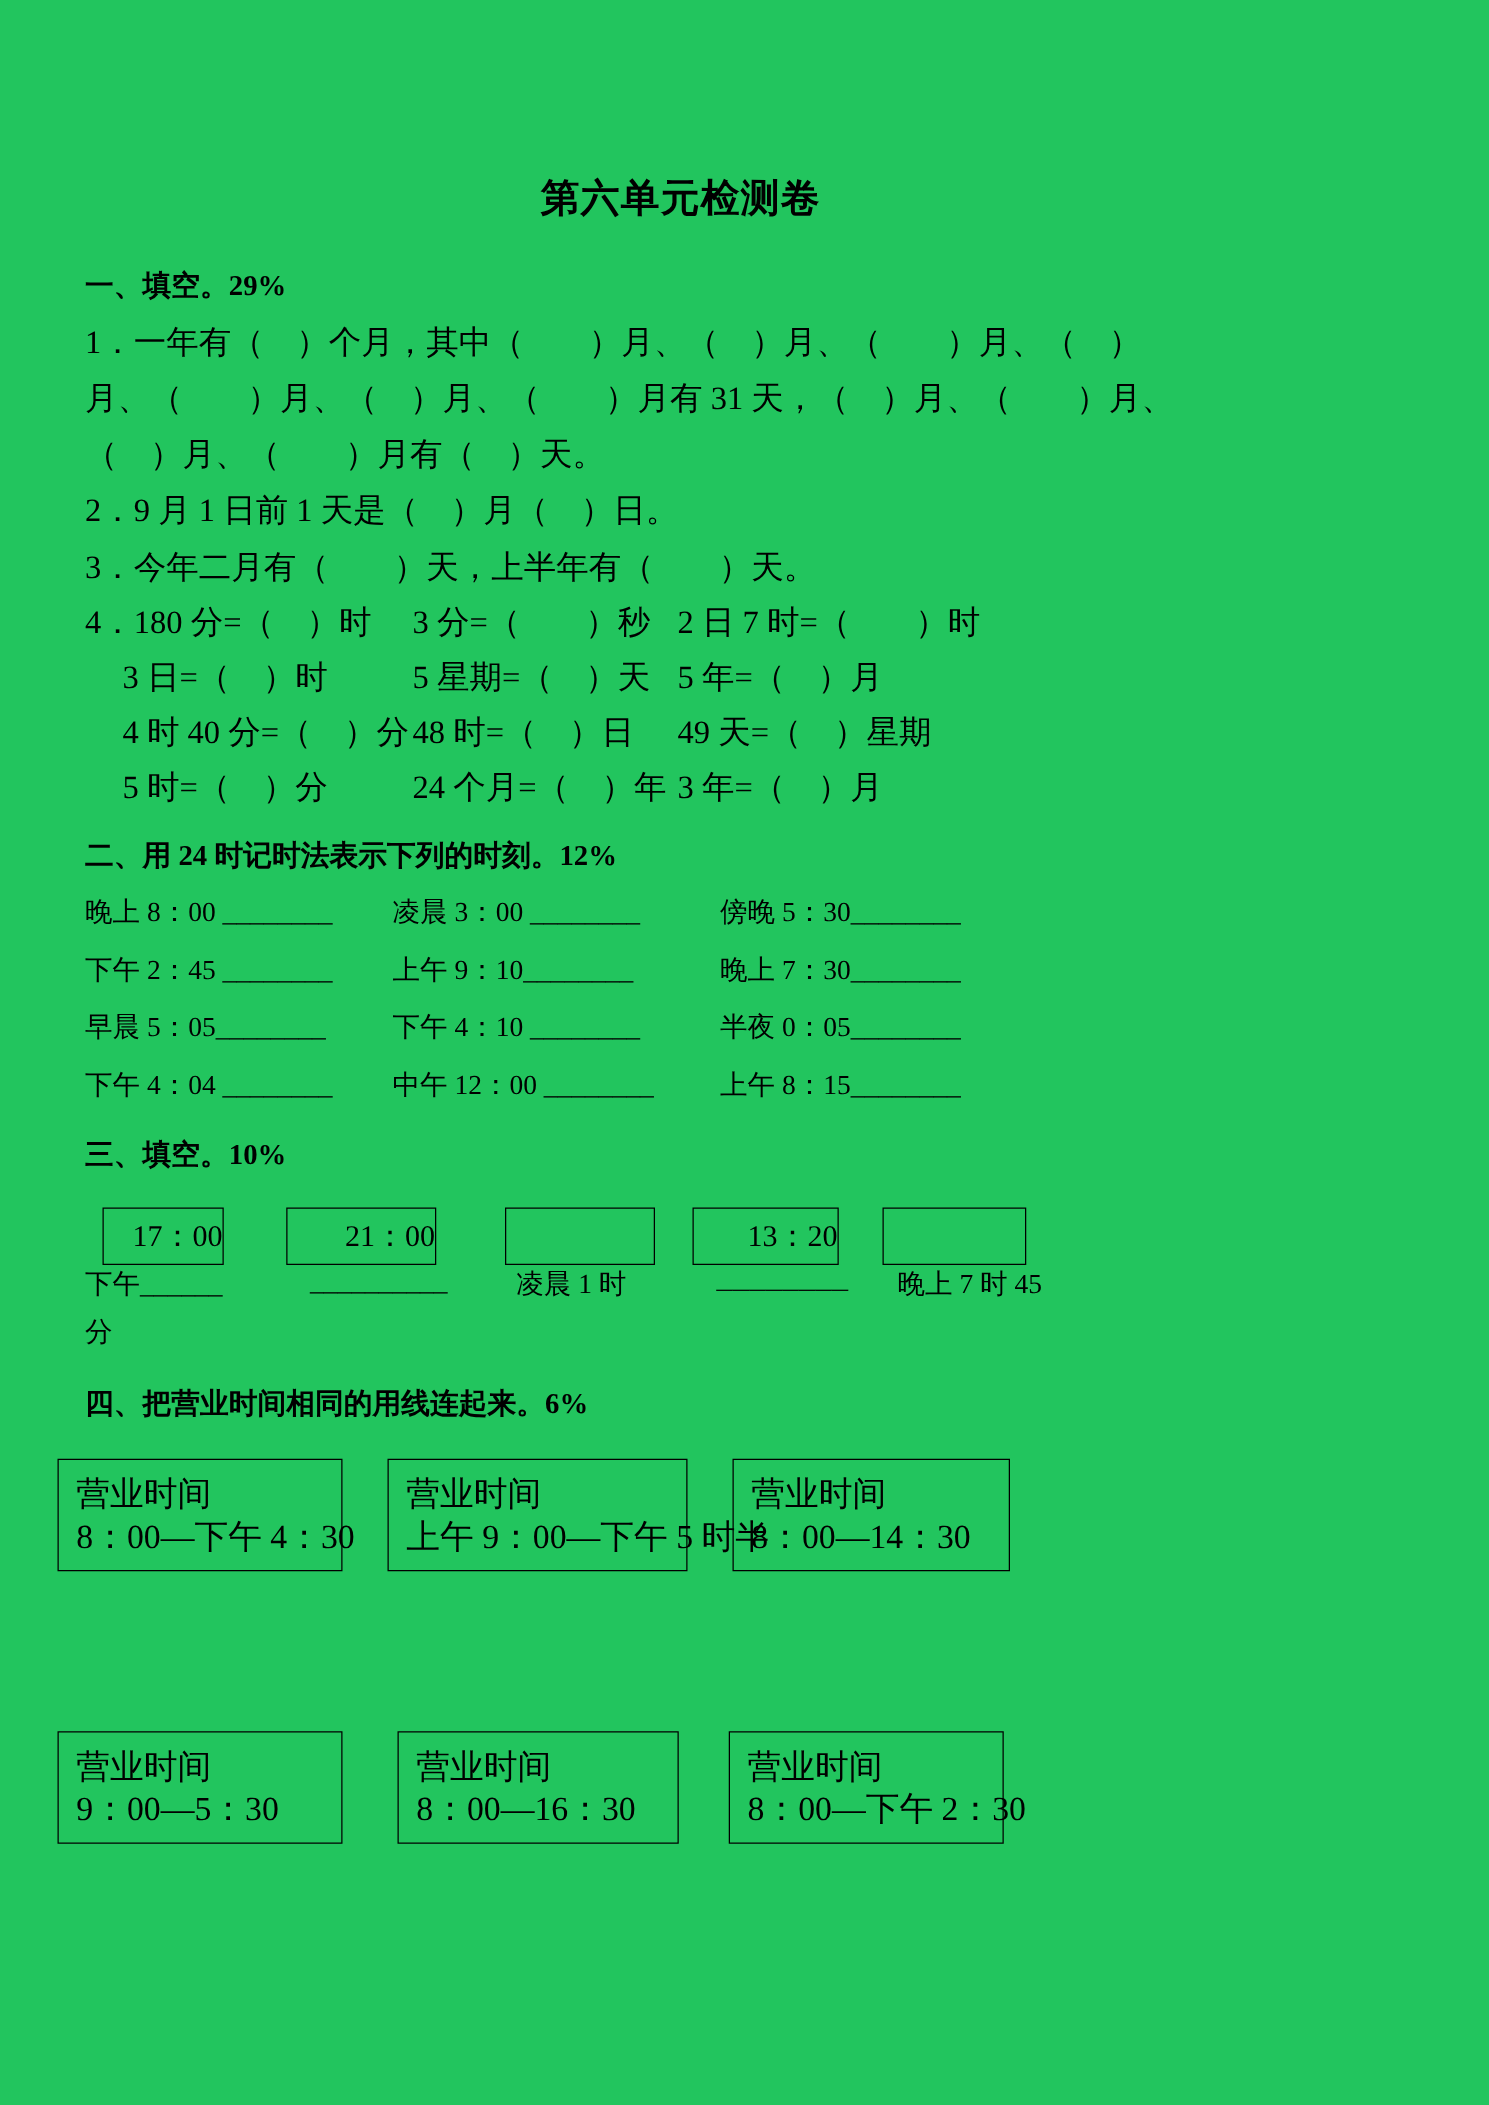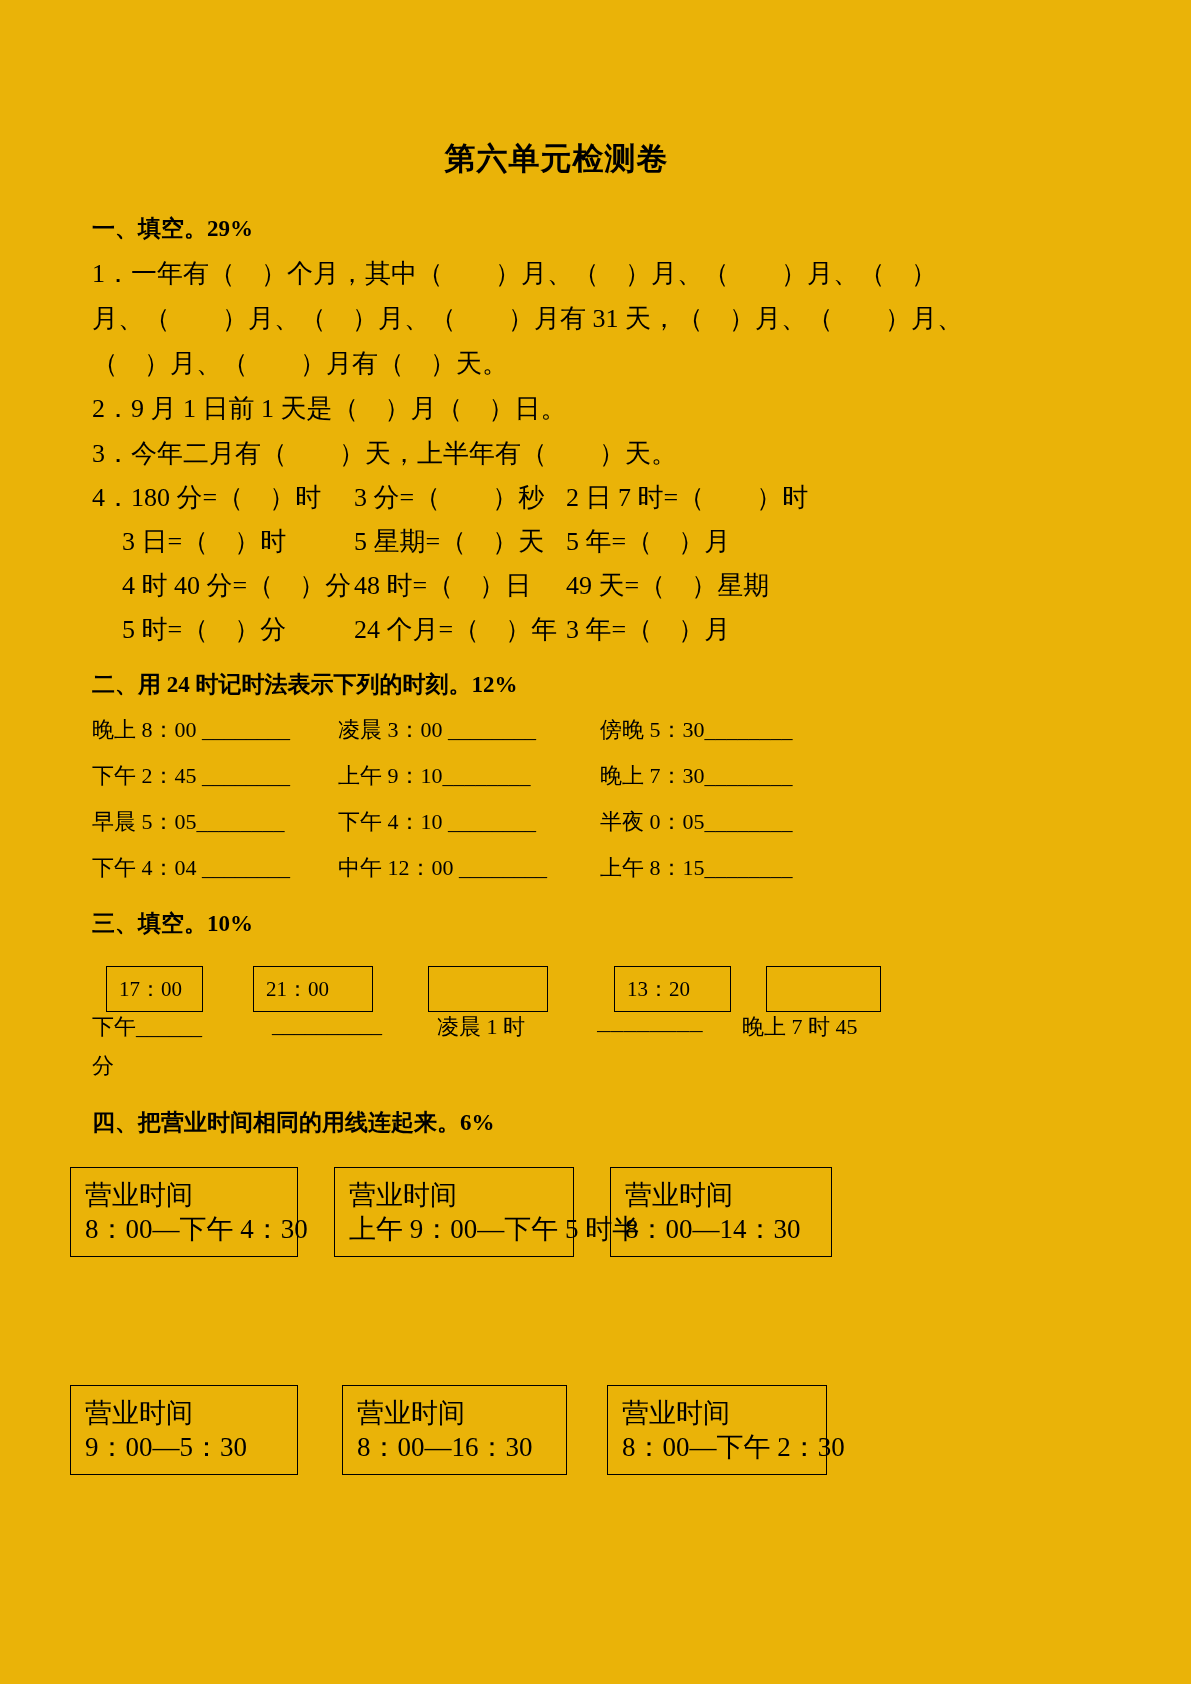--- a/index.html
+++ b/index.html
@@ -6,22 +6,22 @@
   html, body { background: #ffffff; }
   body {
     width: 1191px; height: 1684px;
     font-family: "Liberation Serif", "DejaVu Serif", serif;
     color: #000;
     position: relative;
   }
   .page {
     position: relative;
     width: 1191px; height: 1684px;
-    padding: 138px 170px 0 92px;
-    background: #eab308;
+    padding: 138px 170px 0 68px;
+    background: #22c55e;
     overflow: hidden;
   }
   .title {
     text-align: center;
     font-size: 31px;
     font-weight: bold;
     letter-spacing: 1px;
     margin-bottom: 26px;
   }
   .sec-heading {
@@ -47,30 +47,31 @@
     display: grid;
     grid-template-columns: 246px 262px auto;
     font-size: 22px;
     line-height: 46px;
     white-space: nowrap;
   }
   .s3-boxes { display: flex; margin: 20px 0 0 14px; }
   .s3-box {
     border: 1.5px solid #000;
     height: 46px;
-    font-size: 21px;
+    font-size: 24px;
     display: flex;
     align-items: center;
     padding-left: 12px;
     white-space: nowrap;
+    justify-content: flex-end;
   }
   .s3-box.b1 { width: 97px;  margin-right: 50px; }
   .s3-box.b2 { width: 120px; margin-right: 55px; }
   .s3-box.b3 { width: 120px; margin-right: 30px; }
-  .s3-box.b4 { width: 117px; margin-right: 35px; margin-left: 36px; }
+  .s3-box.b4 { width: 117px; margin-right: 35px; }
   .s3-box.b5 { width: 115px; }
   .s3-labels { display: flex; font-size: 22px; white-space: nowrap; }
   .s3-labels .l1 { width: 180px; }
   .s3-labels .l2 { width: 165px; }
   .s3-labels .l3 { width: 160px; }
   .s3-labels .l4 { width: 145px; font-family: Liberation Mono, monospace; }
   .s3-overflow { font-size: 22px; line-height: 48px; }
   .s4-row { display: flex; margin-left: -22px; }
   .s4-row.first { margin-top: 22px; }
   .s4-row.second { margin-top: 128px; }

